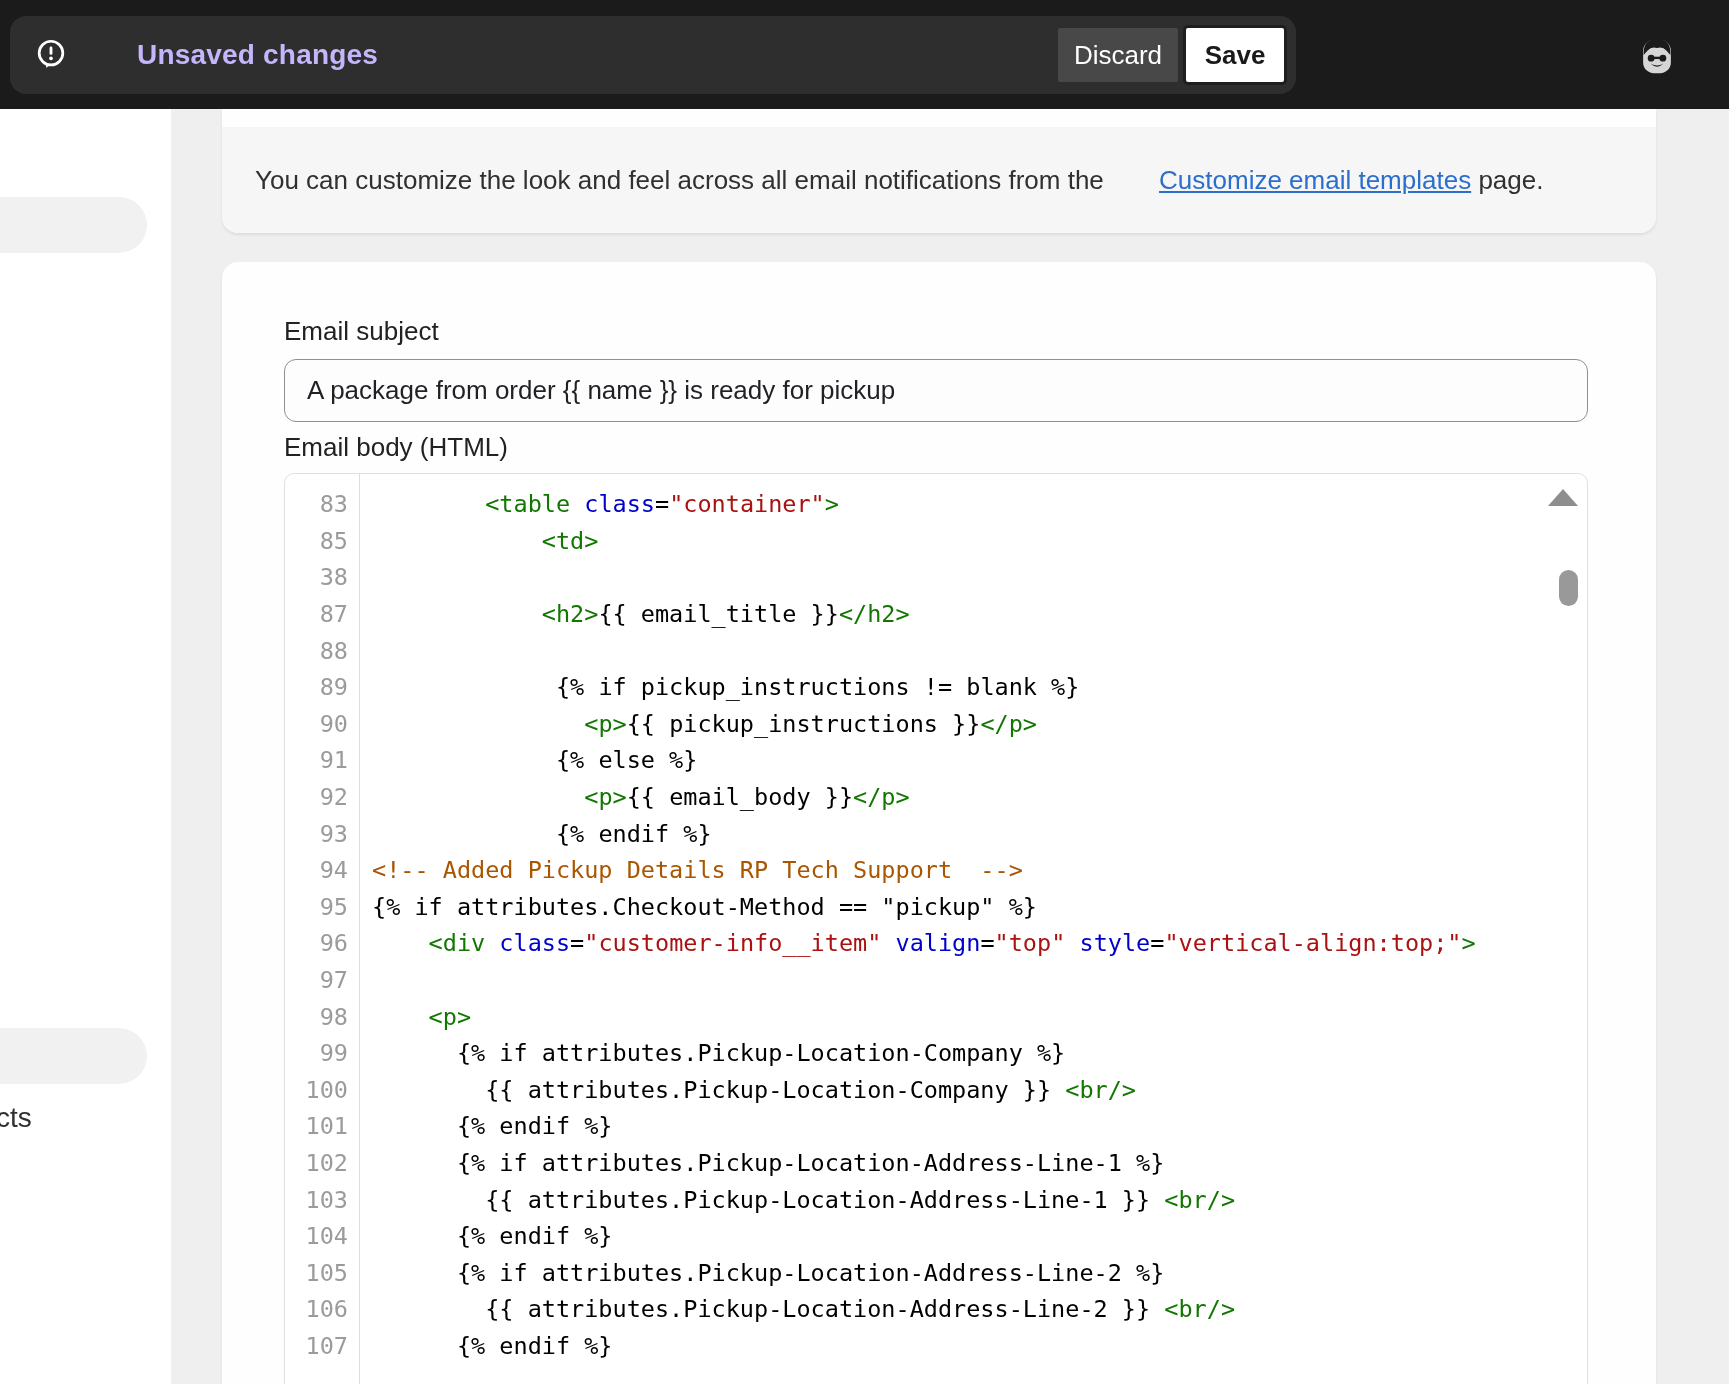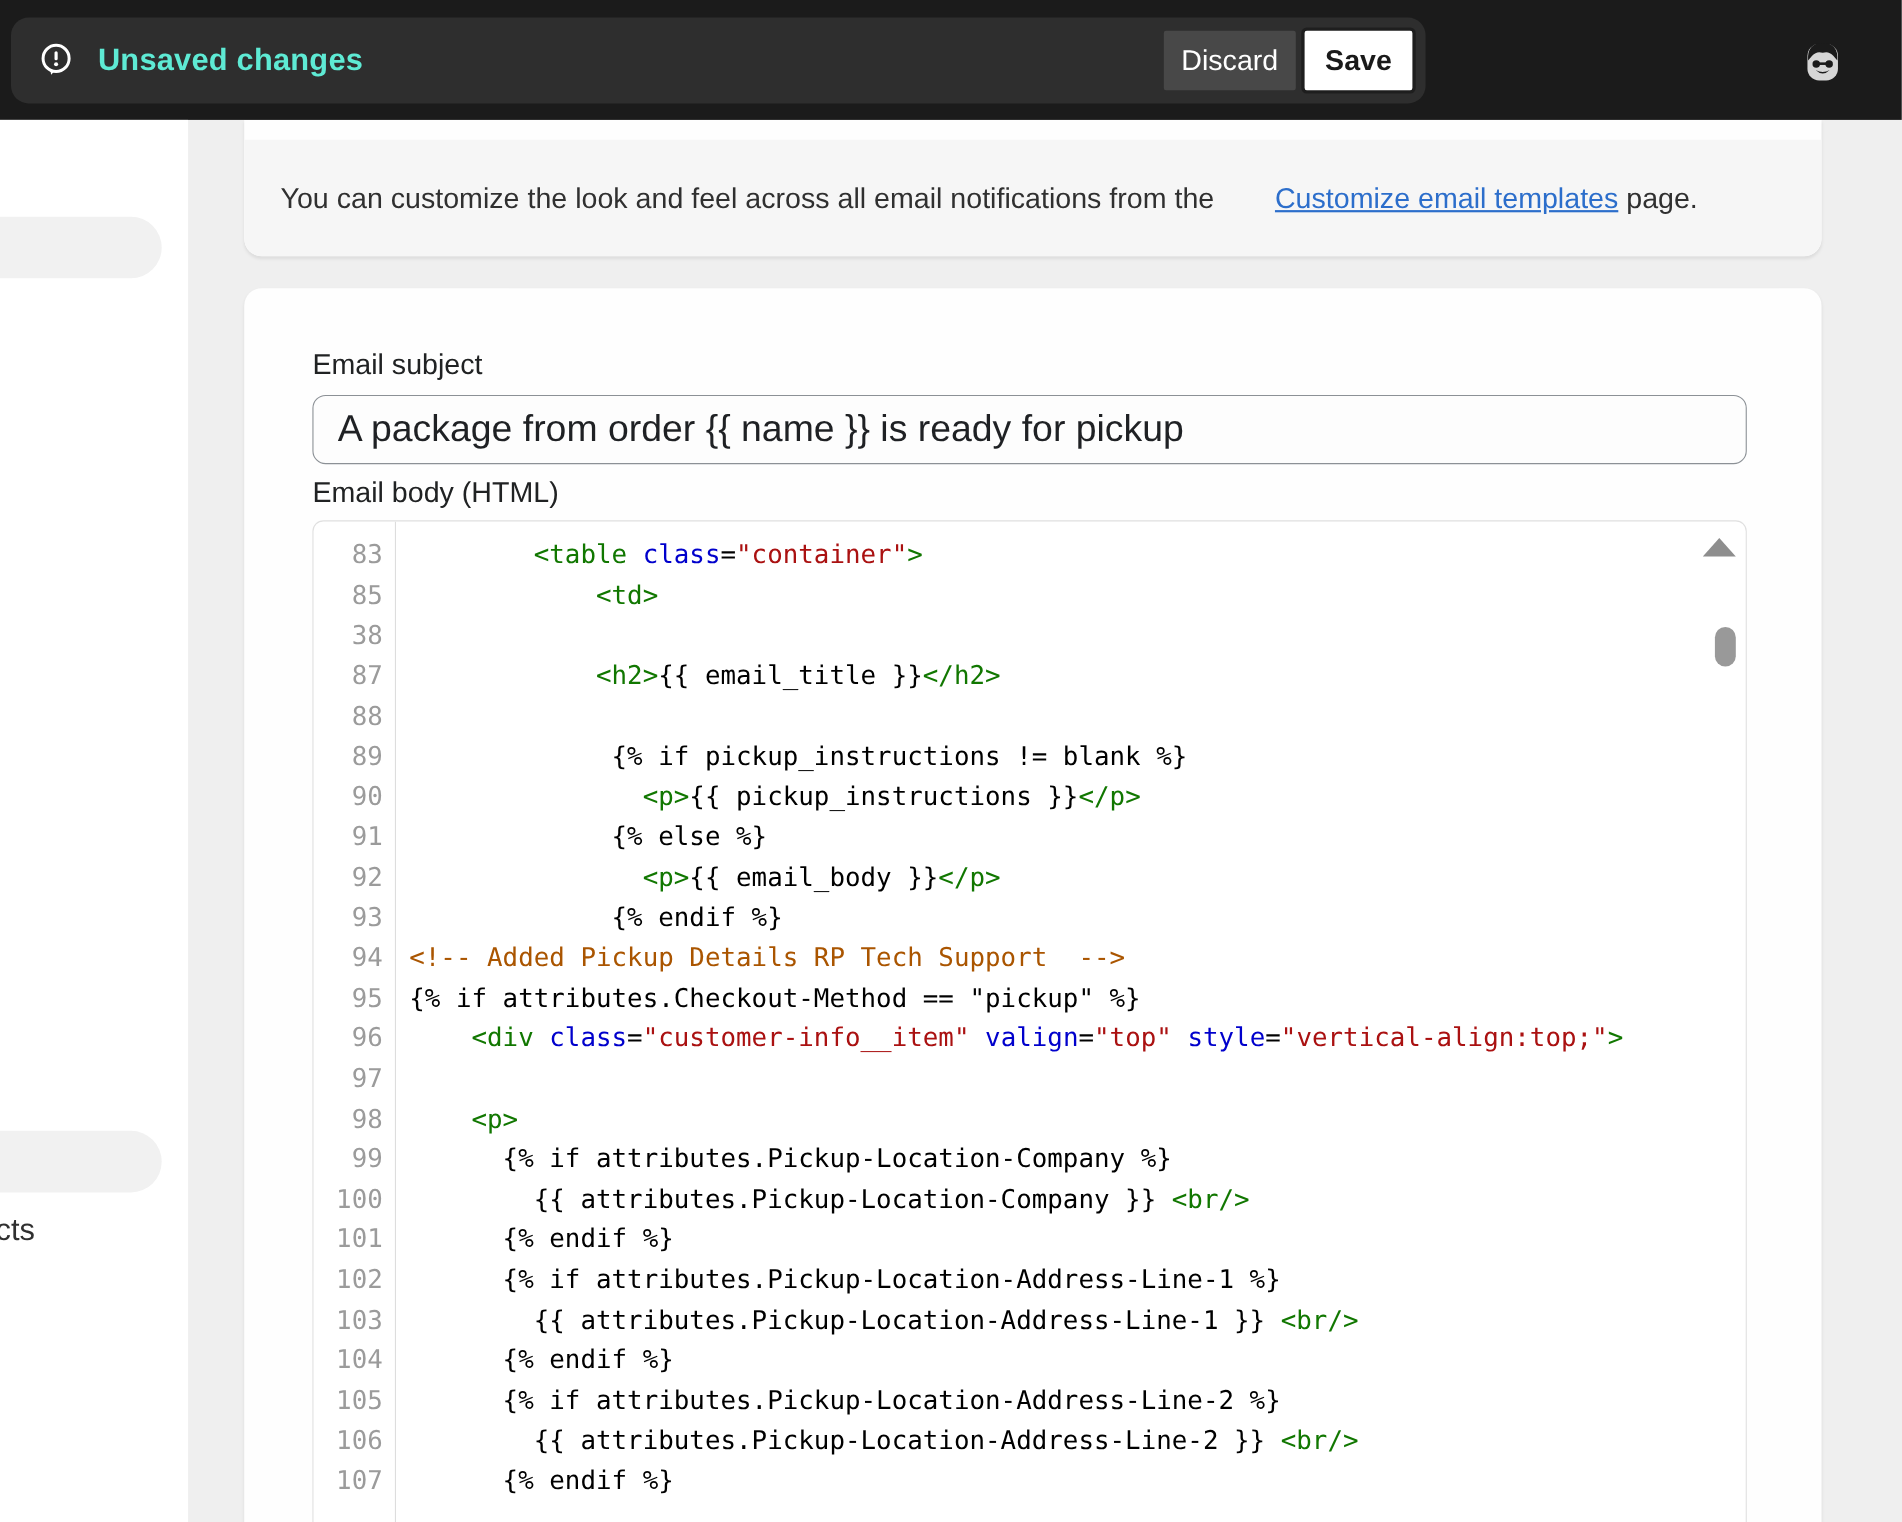--- a/index.html
+++ b/index.html
@@ -4,21 +4,21 @@
 <style>
   html,body{margin:0;padding:0;}
   body{font-family:"Liberation Sans", sans-serif; background:#efefef;}
   .stage{position:relative;width:1729px;height:1384px;overflow:hidden;background:#efefef;}
 
   
   .topstrip{position:absolute;left:0;top:0;width:1729px;height:109px;background:#1b1b1b;}
   .savebar{position:absolute;left:10px;top:16px;width:1286px;height:78px;background:#2e2e2e;
            border-radius:16px;display:flex;align-items:center;}
   .savebar .status-wrap{display:flex;align-items:center;gap:22px;margin-left:25px;flex:1;}
-  .status-text{color:#5eead4;font-size:28px;font-weight:600;letter-spacing:.2px;}
+  .status-text{color:#c4b5fd;font-size:28px;font-weight:600;letter-spacing:.2px;margin-left:48px;}
   .alert-ic{width:32px;height:34px;display:block;}
   .btn{border:none;cursor:pointer;font-family:"Liberation Sans",sans-serif;font-size:26px;
        height:54px;border-radius:2px;display:flex;align-items:center;justify-content:center;}
   .btn-discard{background:#484848;color:#ffffff;width:120px;font-weight:500;margin-right:8px;}
   .btn-save{background:#ffffff;color:#1a1a1a;width:98px;font-weight:600;margin-right:12px;
             box-shadow:0 0 0 3px rgba(0,0,0,.35);}
   .avatar{position:absolute;left:1641px;top:34px;width:32px;height:42px;cursor:pointer;}
 
   
   .sidebar{position:absolute;left:0;top:109px;width:171px;height:1275px;background:#ffffff;}
@@ -34,21 +34,21 @@
           border-radius:0 0 16px 16px;display:flex;align-items:center;padding-left:33px;box-sizing:border-box;}
   .banner-text{font-size:26px;color:#303030;}
   .banner-text a{color:#2c6ecb;text-decoration:underline;cursor:pointer;margin-left:48px;}
 
   .card2{position:absolute;left:222px;top:262px;width:1434px;height:1160px;background:#fefefe;
          border-radius:16px;box-shadow:0 2px 3px rgba(0,0,0,.08);box-sizing:border-box;
          padding:54px 62px 0 62px;}
   .fld-label{font-size:26px;color:#202223;margin:0 0 12px 0;}
   .subject-input{display:block;width:1304px;height:63px;box-sizing:border-box;border:1.5px solid #8c9196;
          border-radius:12px;background:#fdfdfd;font-family:"Liberation Sans",sans-serif;
-         font-size:34px;color:#1f2124;padding:0 22px;outline:none;}
+         font-size:26px;color:#1f2124;padding:0 22px;outline:none;}
   .body-label{margin-top:10px;margin-bottom:10px;}
 
   
   .editor{position:relative;width:1304px;height:940px;border:1.5px solid #e0e0e0;border-radius:10px;
           background:#ffffff;box-sizing:border-box;overflow:hidden;padding-top:12px;}
   .gut-divider{position:absolute;left:74px;top:0;bottom:0;border-right:1.5px solid #dddddd;}
   .cm-row{display:flex;height:36.6px;align-items:center;}
   .cm-gut{width:74px;flex:0 0 74px;text-align:right;box-sizing:border-box;padding-right:11px;
           color:#9b9b9b;font-family:"DejaVu Sans Mono",monospace;font-size:23.5px;}
   .cm-code{margin:0;padding:0 0 0 13px;font-family:"DejaVu Sans Mono",monospace;font-size:23.5px;

